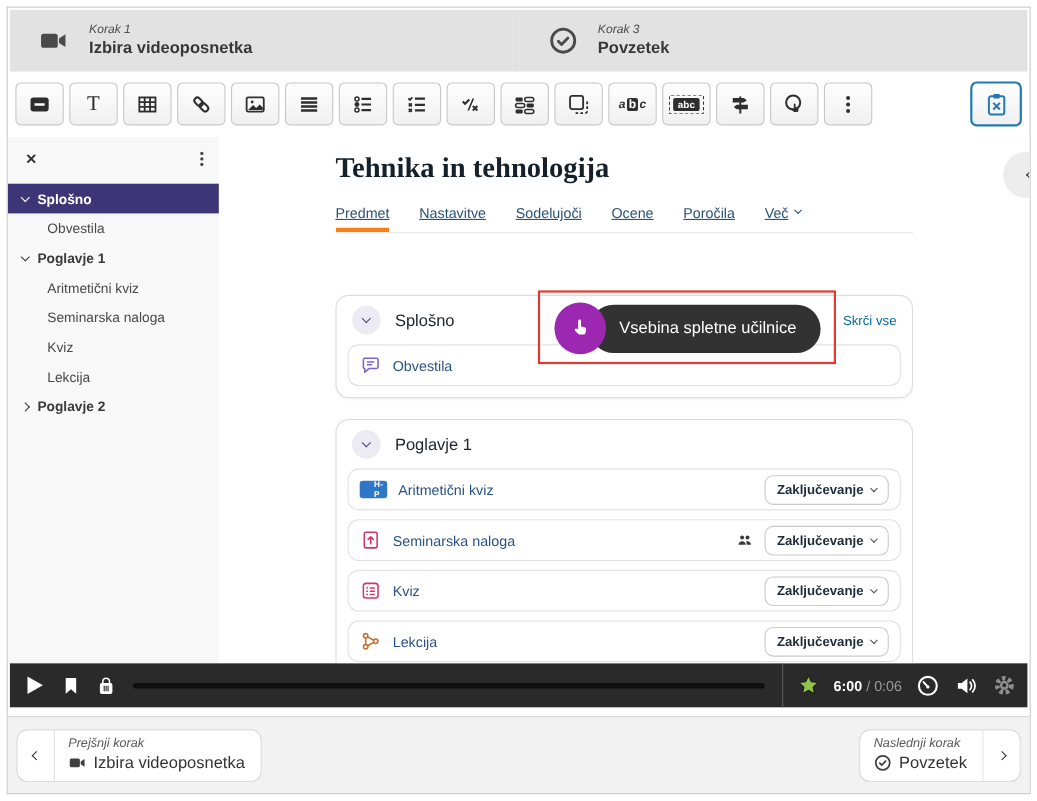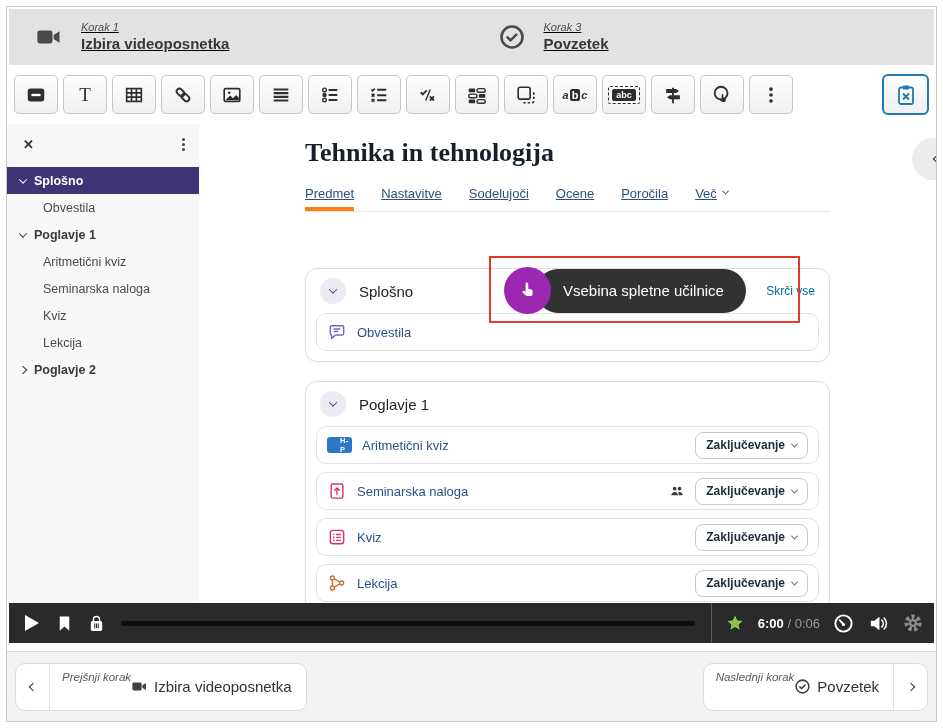--- a/index.html
+++ b/index.html
@@ -1,20 +1,20 @@
 <!DOCTYPE html>
 <html><head>
 <meta charset="utf-8">
 <style>
   * { margin:0; padding:0; box-sizing:border-box; }
   html,body { width:943px; height:728px; background:#fff; font-family:"Liberation Sans",sans-serif; }
   .screen { position:absolute; inset:6px; border:1px solid #c9c9c9; background:#fff; overflow:hidden; display:flex; flex-direction:column; }
 
   
-  .steps { display:flex; margin:2px 2px 0 2px; height:56px; flex:0 0 auto;text-decoration:underline; }
+  .steps { display:flex; margin:2px 2px 0 2px; height:56px; flex:0 0 auto; }
   .step { flex:1; background:#e2e2e2; display:flex; align-items:center; padding:0 26px; gap:18px; cursor:pointer; }
   .step.active { background:#fff; }
   .step .txt { display:flex; flex-direction:column; line-height:1.25; }
   .step .cap { font-style:italic; font-size:11px; color:#4c4c4c; }
   .step .lbl { font-size:15px; font-weight:bold; color:#373737; }
   .step svg { flex:0 0 auto; }
 
   
   .toolbar { display:flex; align-items:center; gap:5px; padding:9px 7px; flex:0 0 auto; }
   .tool { width:44px; height:39px; border:1px solid #c6c6c6; border-radius:5px;
@@ -65,40 +65,40 @@
   .act-name { font-size:13px; color:#2a5286; flex:1; }
   .hp-badge { width:25px; height:16px; background:#2e77c8; border-radius:3px; color:#fff; font-size:7.5px; font-weight:bold; display:flex; align-items:center; justify-content:center; letter-spacing:.3px; flex:0 0 auto;padding-left:13px; }
   .cmp-btn { border:1px solid #c9c9c9; border-radius:8px; background:#fff; height:27px; padding:0 10px; display:flex; align-items:center; gap:7px; font-size:12px; font-weight:bold; color:#1d2b3a; cursor:pointer; }
   .cmp-btn .chev { width:5px; height:5px; color:#555; }
 
   
   .drawer-toggle { position:absolute; top:14px; right:-18px; width:42px; height:42px; border-radius:50%; background:#ececec; display:flex; align-items:center; justify-content:center; color:#333; cursor:pointer; }
   .drawer-toggle .chev { margin-left:8px; }
 
   
-  .ix-box { position:absolute; left:290px; top:132px; width:311px; height:67px; border:2px solid #e4392e; }
+  .ix-box { position:absolute; left:290px; top:140px; width:271px; height:67px; border:2px solid #e4392e; }
   .ix-bubble { display:flex; align-items:center; margin:9px 0 0 13px; cursor:move; }
   .ix-circle { width:47px; height:47px; border-radius:50%; background:#9c27b0; display:flex; align-items:center; justify-content:center; margin-right:-15px; position:relative; z-index:2; flex:0 0 auto; }
   .ix-pill { background:#323232; color:#fff; height:44px; border-radius:22px; display:flex; align-items:center; padding:0 22px 0 27px; font-size:15px; white-space:nowrap; }
 
   
   .player { flex:0 0 40px; margin:0 2px; background:#2a2a2a; display:flex; align-items:center; padding:0 10px; gap:12px; }
   .pbtn { display:flex; align-items:center; justify-content:center; cursor:pointer; }
   .seek { flex:1; height:5px; background:#0e0e0e; border-radius:2px; margin:0 4px 0 2px; cursor:pointer; }
   .psep { width:1px; height:40px; background:#5d5d5d; }
   .ptime { font-size:13px; white-space:nowrap; color:#9a9a9a; }
   .ptime .cur { color:#fff; font-weight:bold; }
 
   
   .footer { flex:0 0 70px; margin-top:8px; background:#f2f2f2; border-top:1px solid #d8d8d8; display:flex; align-items:center; justify-content:space-between; padding:0 8px; }
   .nav-card { background:#fff; border:1px solid #dcdcdc; border-radius:10px; height:48px; display:flex; align-items:stretch; cursor:pointer; overflow:hidden; }
   .nav-arrow { width:34px; display:flex; align-items:center; justify-content:center; color:#333; }
   .nav-card.prev .nav-arrow { border-right:1px solid #e3e3e3; }
   .nav-card.next .nav-arrow { border-left:1px solid #e3e3e3; }
-  .nav-body { padding:6px 14px 6px 12px; display:flex; flex-direction:row; justify-content:center; line-height:1.3; }
+  .nav-body { padding:6px 14px 6px 12px; display:flex; flex-direction:column; justify-content:center; line-height:1.3; }
   .nav-cap { font-style:italic; font-size:11.5px; color:#5a5a5a; }
   .nav-lbl { font-size:15px; color:#333; display:flex; align-items:center; gap:6px; }
 </style>
 </head>
 <body>
 
 <div class="screen">
 
   <div class="steps">
     <div class="step">

